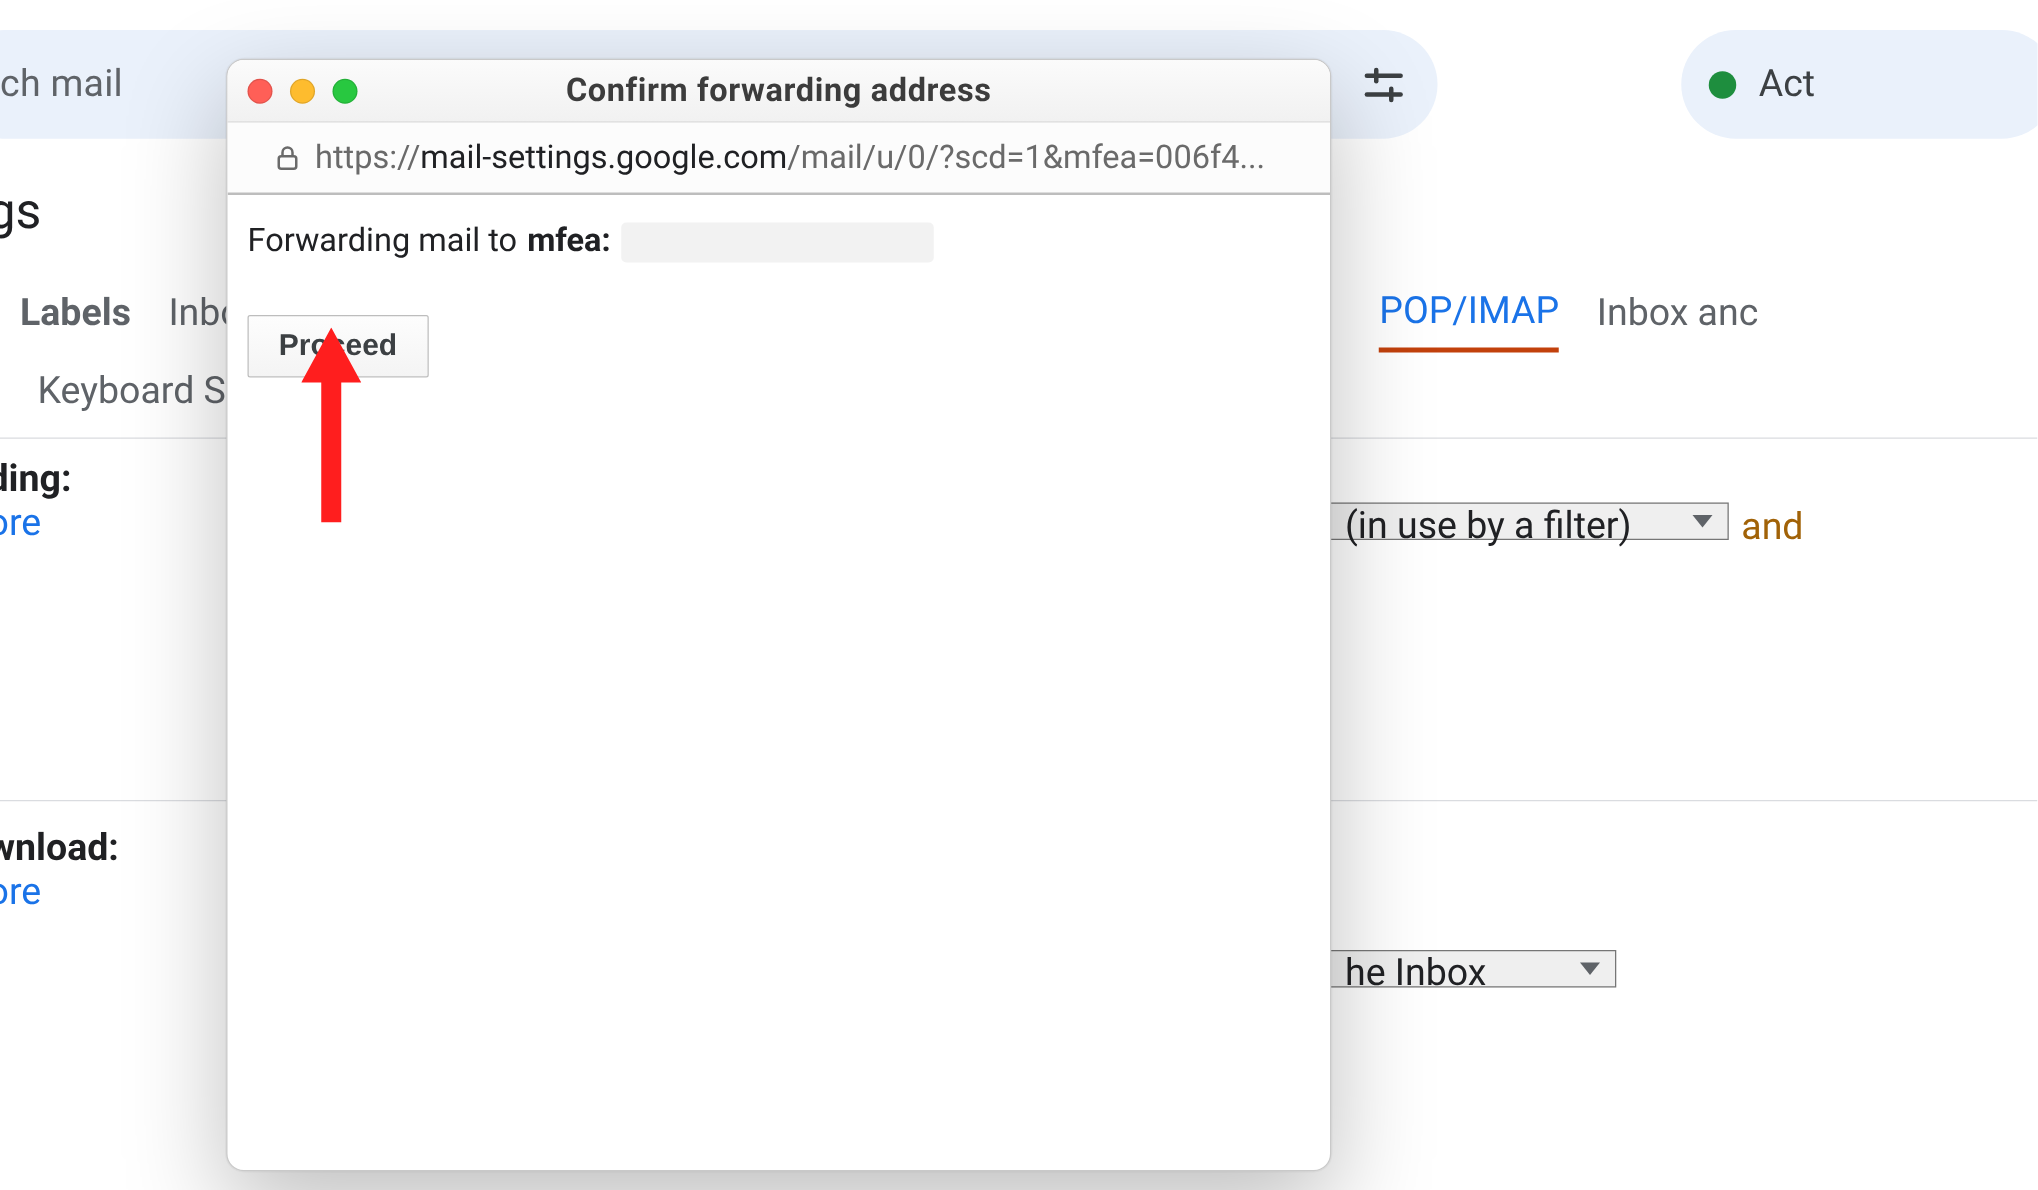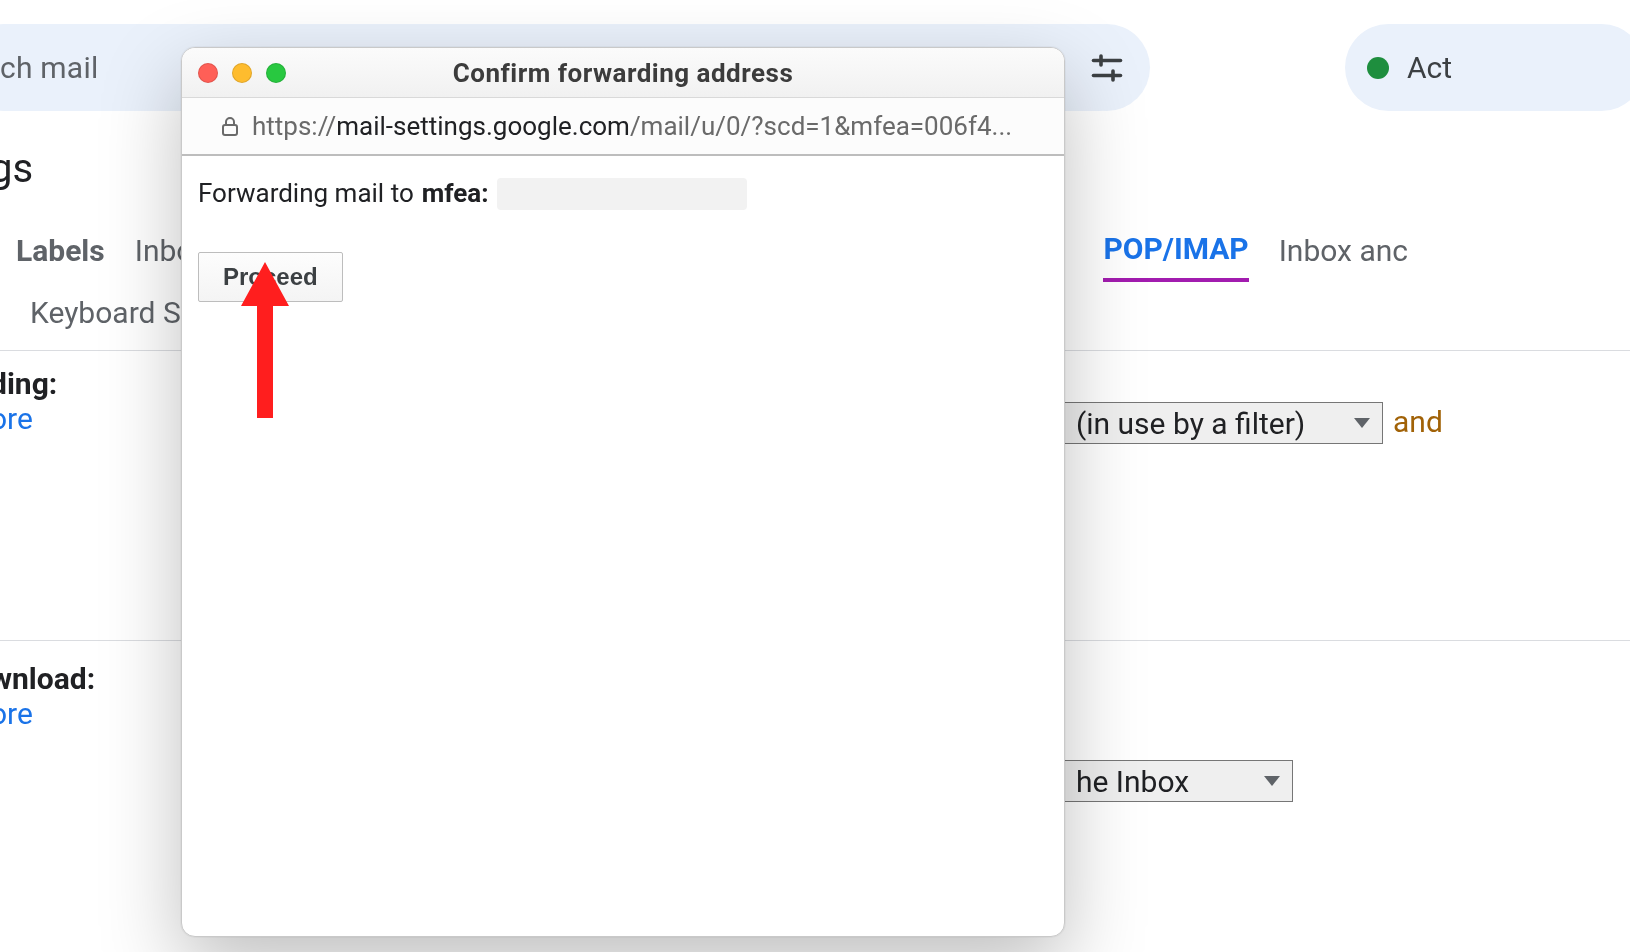--- a/index.html
+++ b/index.html
@@ -93,22 +93,22 @@
       align-items: center;
       gap: 30px;
       font-size: 30px;
       color: #5f6368;
       white-space: nowrap;
     }
     .bg-tabs .tab { padding: 12px 0; }
     .bg-tabs .tab.lbls { margin-left: 16px; font-weight: bold; }
     .bg-tabs .tab.popimap {
       color: #1a73e8;
-      font-weight: 700;
-      border-bottom: 4px solid #a21caf;
+      font-weight: 400;
+      border-bottom: 4px solid #c2410c;
     }
 
     .bg-tabs2 {
       position: absolute;
       left: 0;
       top: 295px;
       display: flex;
       align-items: center;
       gap: 30px;
       font-size: 30px;
@@ -130,23 +130,23 @@
     }
     .section-label .hdr { font-weight: 700; color: #202124; }
     .section-label .linkish { color: #1a73e8; font-weight: 400; }
 
     .bg-select {
       position: absolute;
       border: 1px solid #767676;
       background: #efefef;
       font-size: 30px;
       color: #202124;
-      height: 42px;
-      display: flex;
-      align-items: center;
+      height: 30px;
+      display: flex;
+      align-items: flex-start;
       padding: 0 40px 0 12px;
     }
     .bg-select::after {
       content: "";
       position: absolute;
       right: 12px;
       top: 50%;
       width: 0; height: 0;
       border-left: 8px solid transparent;
       border-right: 8px solid transparent;

